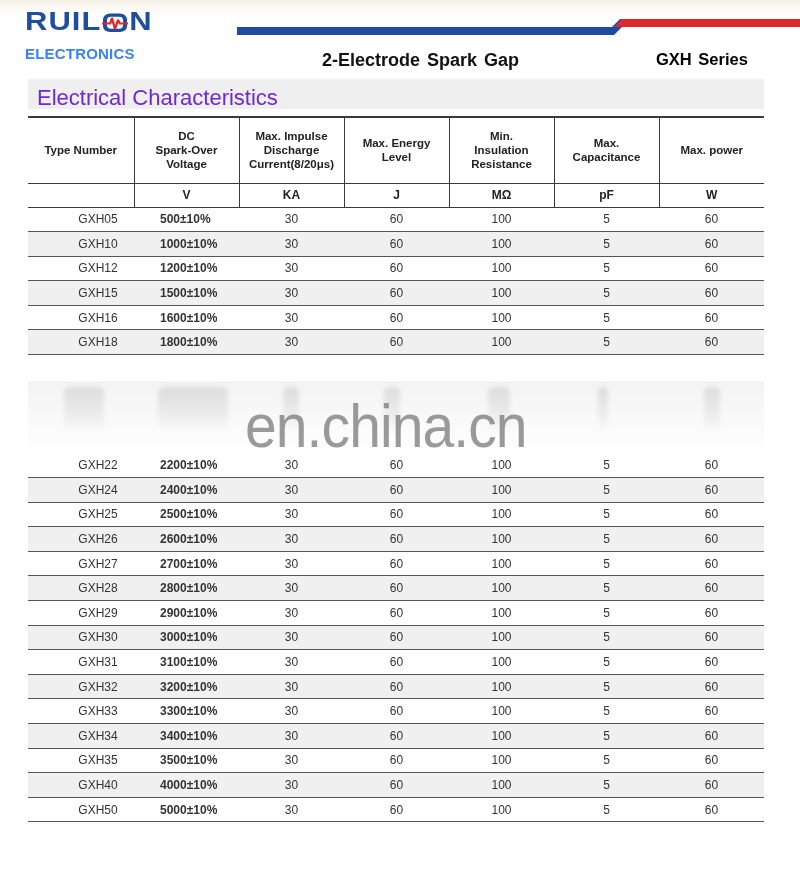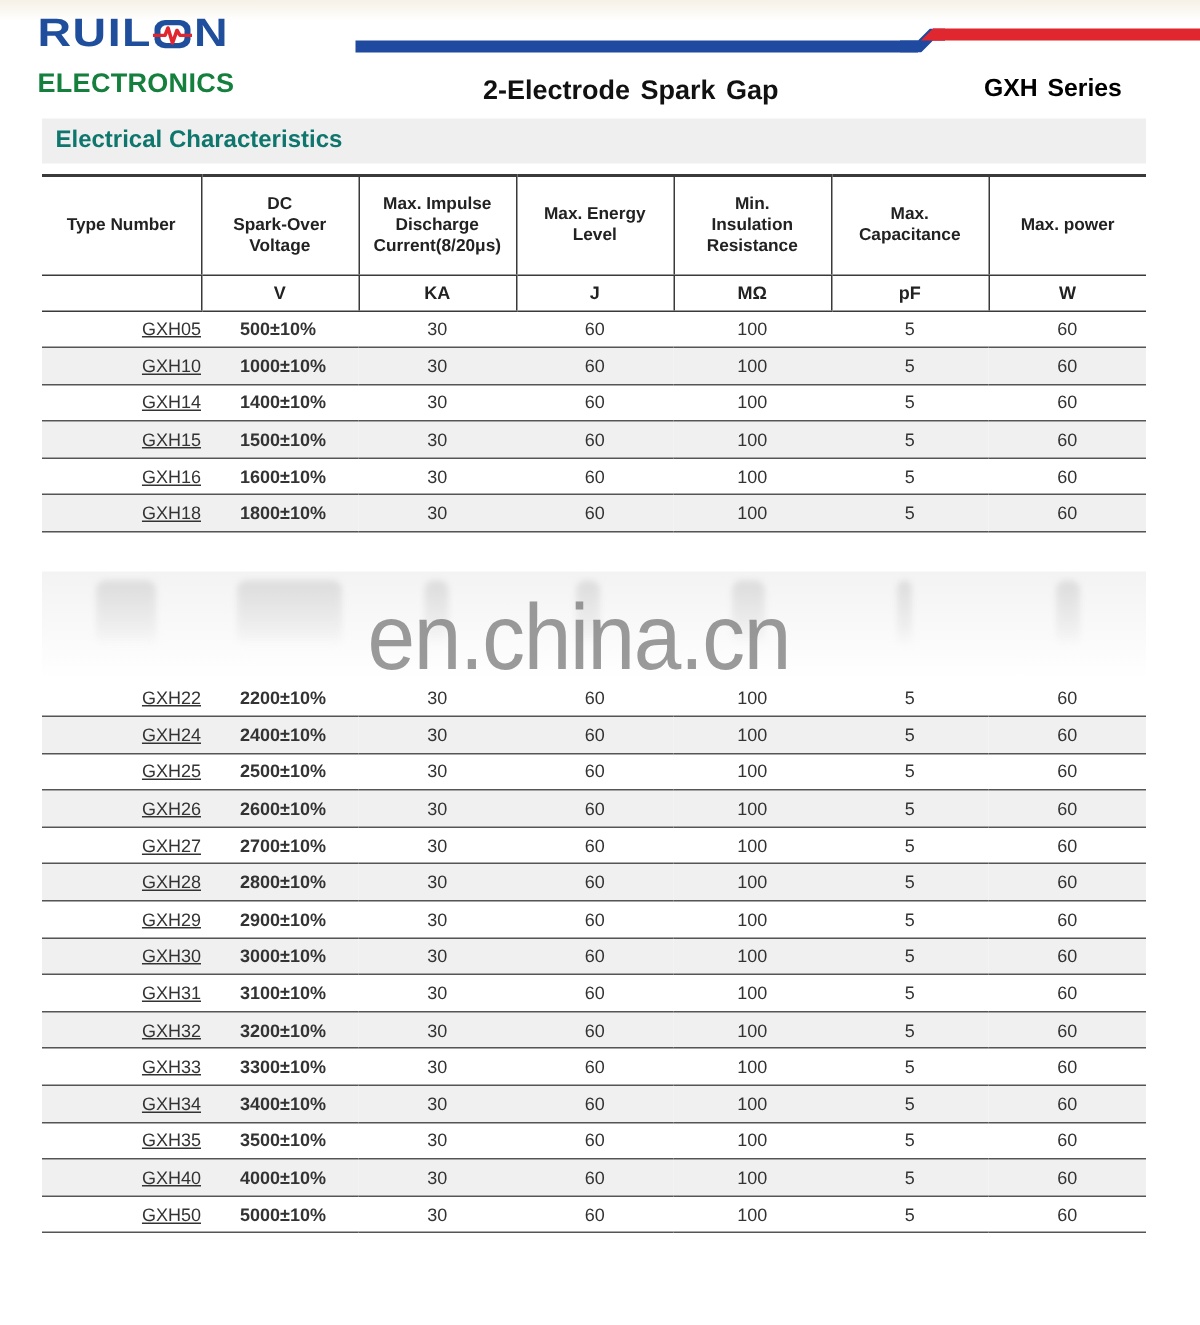--- a/index.html
+++ b/index.html
@@ -7,40 +7,40 @@
   body { font-family: "Liberation Sans", sans-serif; color: #222; position: relative; }
 
   .top-fade { position: absolute; left: 0; top: 0; width: 800px; height: 14px;
     background: linear-gradient(#f6f1e6, #ffffff); }
 
   .logo { position: absolute; left: 25px; top: 10px; }
   .logo-word { font-family: "Liberation Sans", sans-serif; font-weight: bold; font-size: 31px;
     color: #1f4f9c; letter-spacing: 1px; line-height: 28px; display: flex; align-items: center;
     transform: scaleY(0.85); transform-origin: top left; }
   .logo-word .o-mark { display: inline-block; width: 26px; height: 24px; position: relative; margin: 0 1px; }
-  .logo-sub { font-weight: bold; font-size: 18px; color: #15803d; margin-top: 7px; letter-spacing: 0.2px; }
+  .logo-sub { font-weight: bold; font-size: 15px; color: #3b82f6; margin-top: 7px; letter-spacing: 0.2px; }
 
   .stripe-blue { position: absolute; left: 237px; top: 27px; width: 375px; height: 8px; background: #1f4aa0; }
   .stripe-join { position: absolute; left: 600px; top: 19px; width: 30px; height: 16px; }
   .stripe-red { position: absolute; left: 622px; top: 19px; width: 178px; height: 8px; background: #e0262f; }
 
   .doc-title { position: absolute; left: 322px; top: 50px; font-weight: bold; font-size: 18px; color: #111; word-spacing: 2px; }
   .series-title { position: absolute; left: 656px; top: 50px; font-weight: bold; font-size: 16.5px; color: #000000; word-spacing: 2px; }
 
   .section-bar { position: absolute; left: 28px; top: 79px; width: 736px; height: 30px; background: #efefef; }
-  .section-title { position: absolute; left: 37px; top: 85px; font-weight: bold; font-size: 16px; color: #0f766e; }
+  .section-title { position: absolute; left: 37px; top: 85px; font-weight: normal; font-size: 22px; color: #6d28d9; }
 
   table.spec { position: absolute; left: 28px; top: 116px; width: 736px; border-collapse: collapse; table-layout: fixed; }
   table.spec th { font-weight: bold; font-size: 11.5px; color: #222; text-align: center; line-height: 14px; background: #ffffff; }
   table.spec thead tr.hdr th { height: 66px; border-top: 2px solid #3a3a3a; border-bottom: 1px solid #3a3a3a; }
   table.spec thead tr.units th { height: 24px; border-bottom: 1.5px solid #3a3a3a; font-size: 12px; }
   table.spec thead th + th { border-left: 1px solid #3a3a3a; }
   table.spec td { font-size: 12px; color: #333; text-align: center; height: 24.6px; padding: 0; border-bottom: 1.5px solid #555; }
   table.spec tbody tr:nth-child(even) td { background: #f0f0f0; }
-  table.spec td.type { text-align: right; padding-left: 34px; text-decoration: underline; }
+  table.spec td.type { text-align: center; padding-left: 34px; }
   table.spec td.volt { text-align: left; padding-left: 26px; font-weight: bold; }
 
   .blur-row { position: absolute; left: 28px; top: 381px; width: 736px; height: 72px;
     background: linear-gradient(#f3f3f3 0%, #fafafa 60%, #ffffff 100%); }
   .blur-smudge { position: absolute; top: 6px; height: 44px; border-radius: 6px;
     background: linear-gradient(#c9c9c9, #e6e6e6 70%, rgba(255,255,255,0)); opacity: 0.55; filter: blur(2px); }
   .watermark { position: absolute; left: 245px; top: 390px; font-family: "Liberation Sans", sans-serif;
     font-size: 62px; color: rgba(120,120,120,0.75); letter-spacing: -1px; transform: scaleX(0.92); transform-origin: left; }
   .lower-table { top: 453px !important; }
   .lower-table td { height: 24.6px; }
@@ -122,22 +122,22 @@
       <tr>
         <td class="type">GXH10</td>
         <td class="volt">1000±10%</td>
         <td>30</td>
         <td>60</td>
         <td>100</td>
         <td>5</td>
         <td>60</td>
       </tr>
       <tr>
-        <td class="type">GXH14</td>
-        <td class="volt">1400±10%</td>
+        <td class="type">GXH12</td>
+        <td class="volt">1200±10%</td>
         <td>30</td>
         <td>60</td>
         <td>100</td>
         <td>5</td>
         <td>60</td>
       </tr>
       <tr>
         <td class="type">GXH15</td>
         <td class="volt">1500±10%</td>
         <td>30</td>

